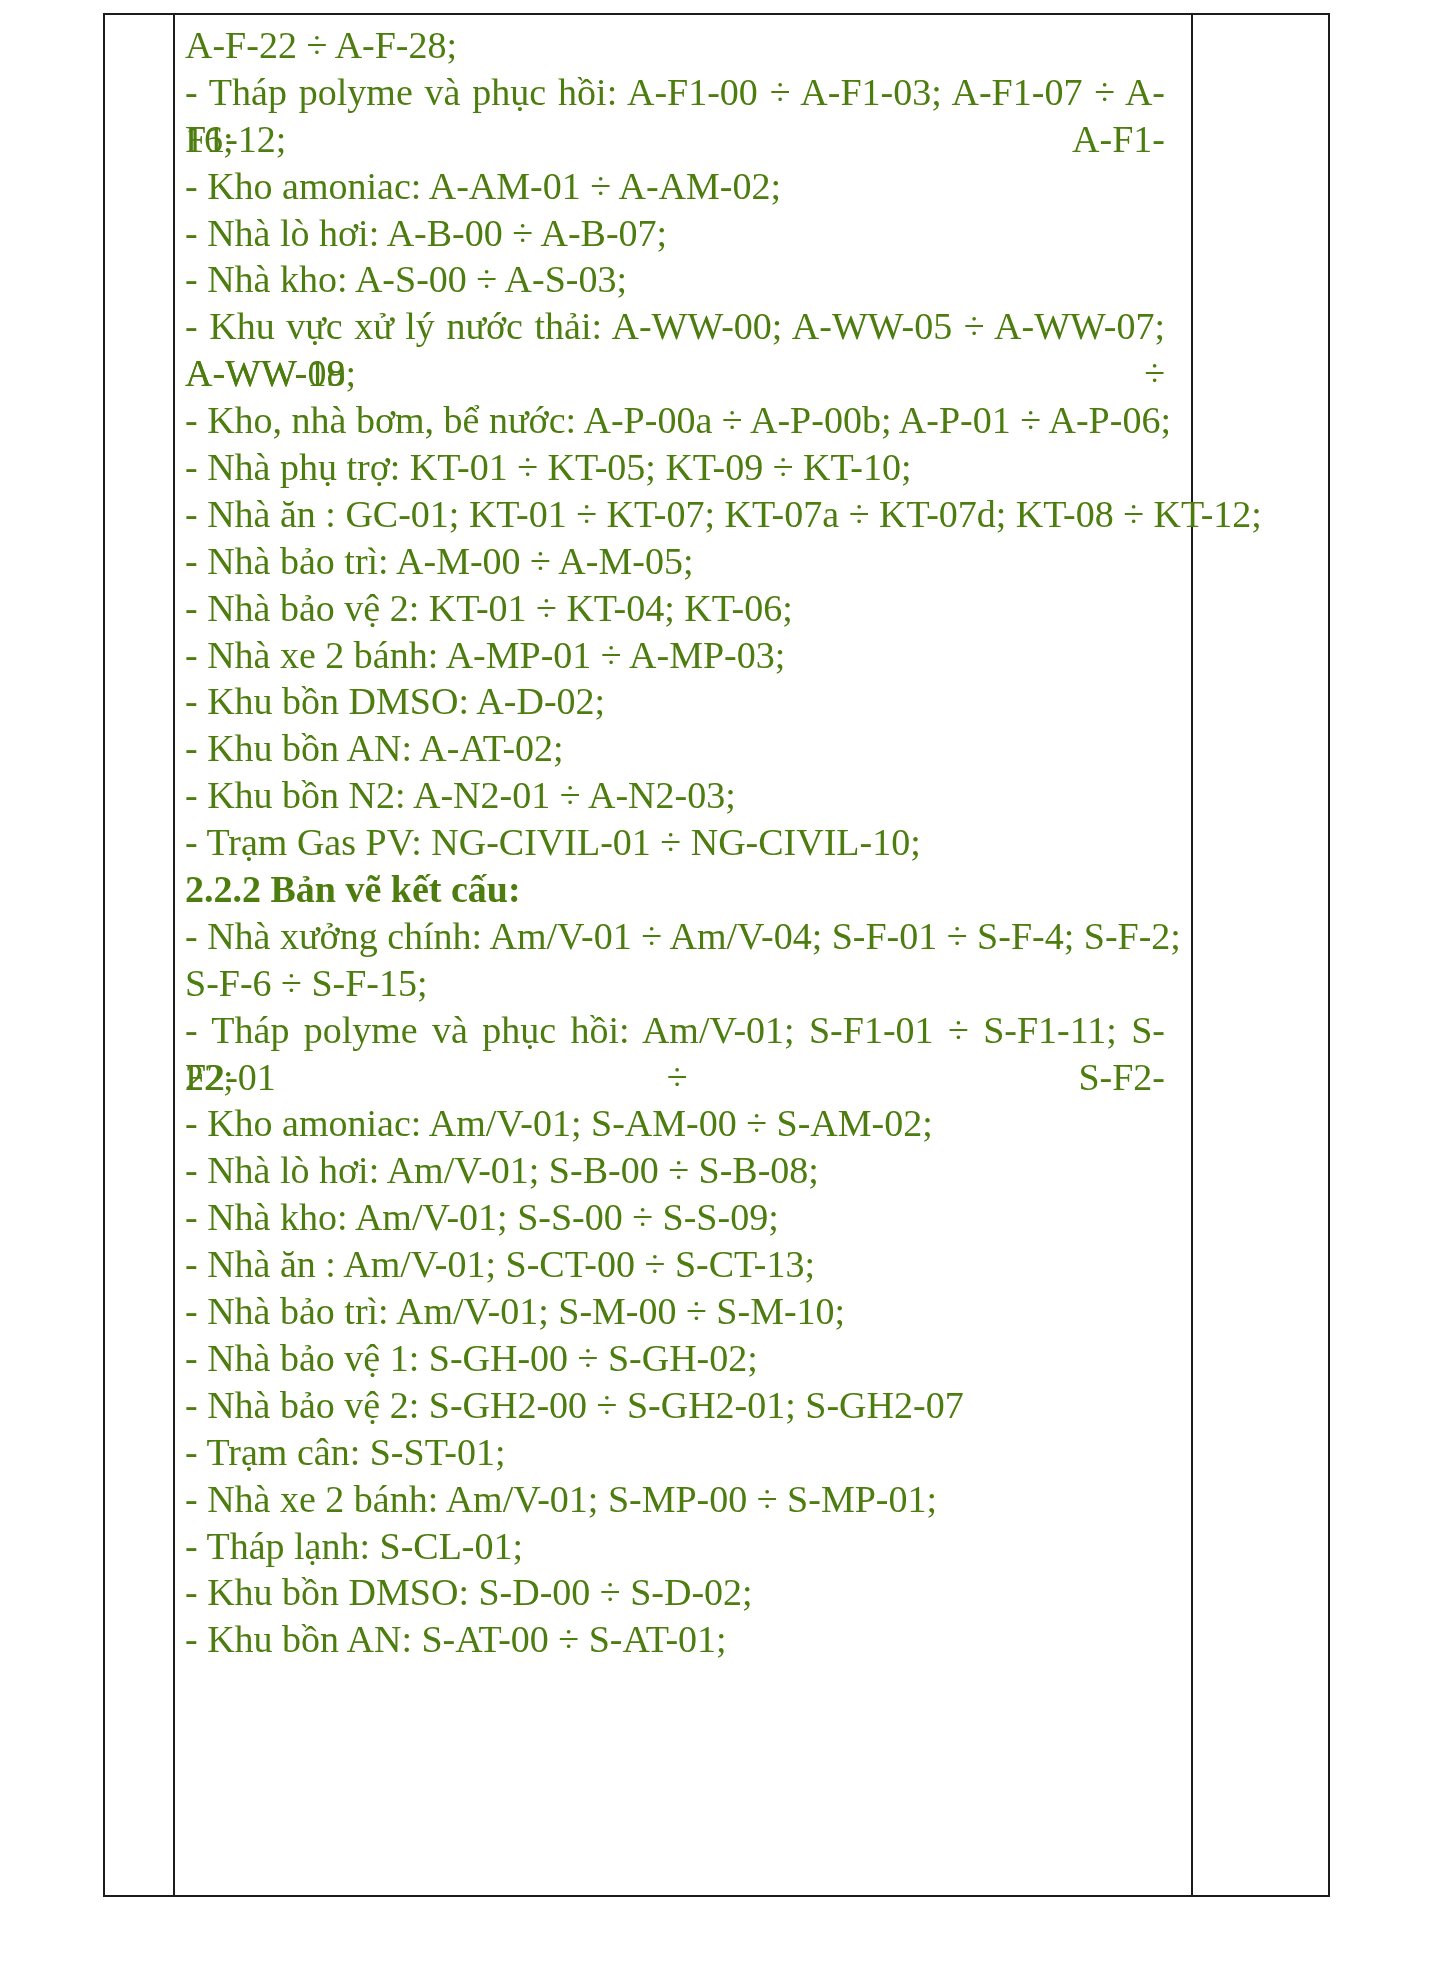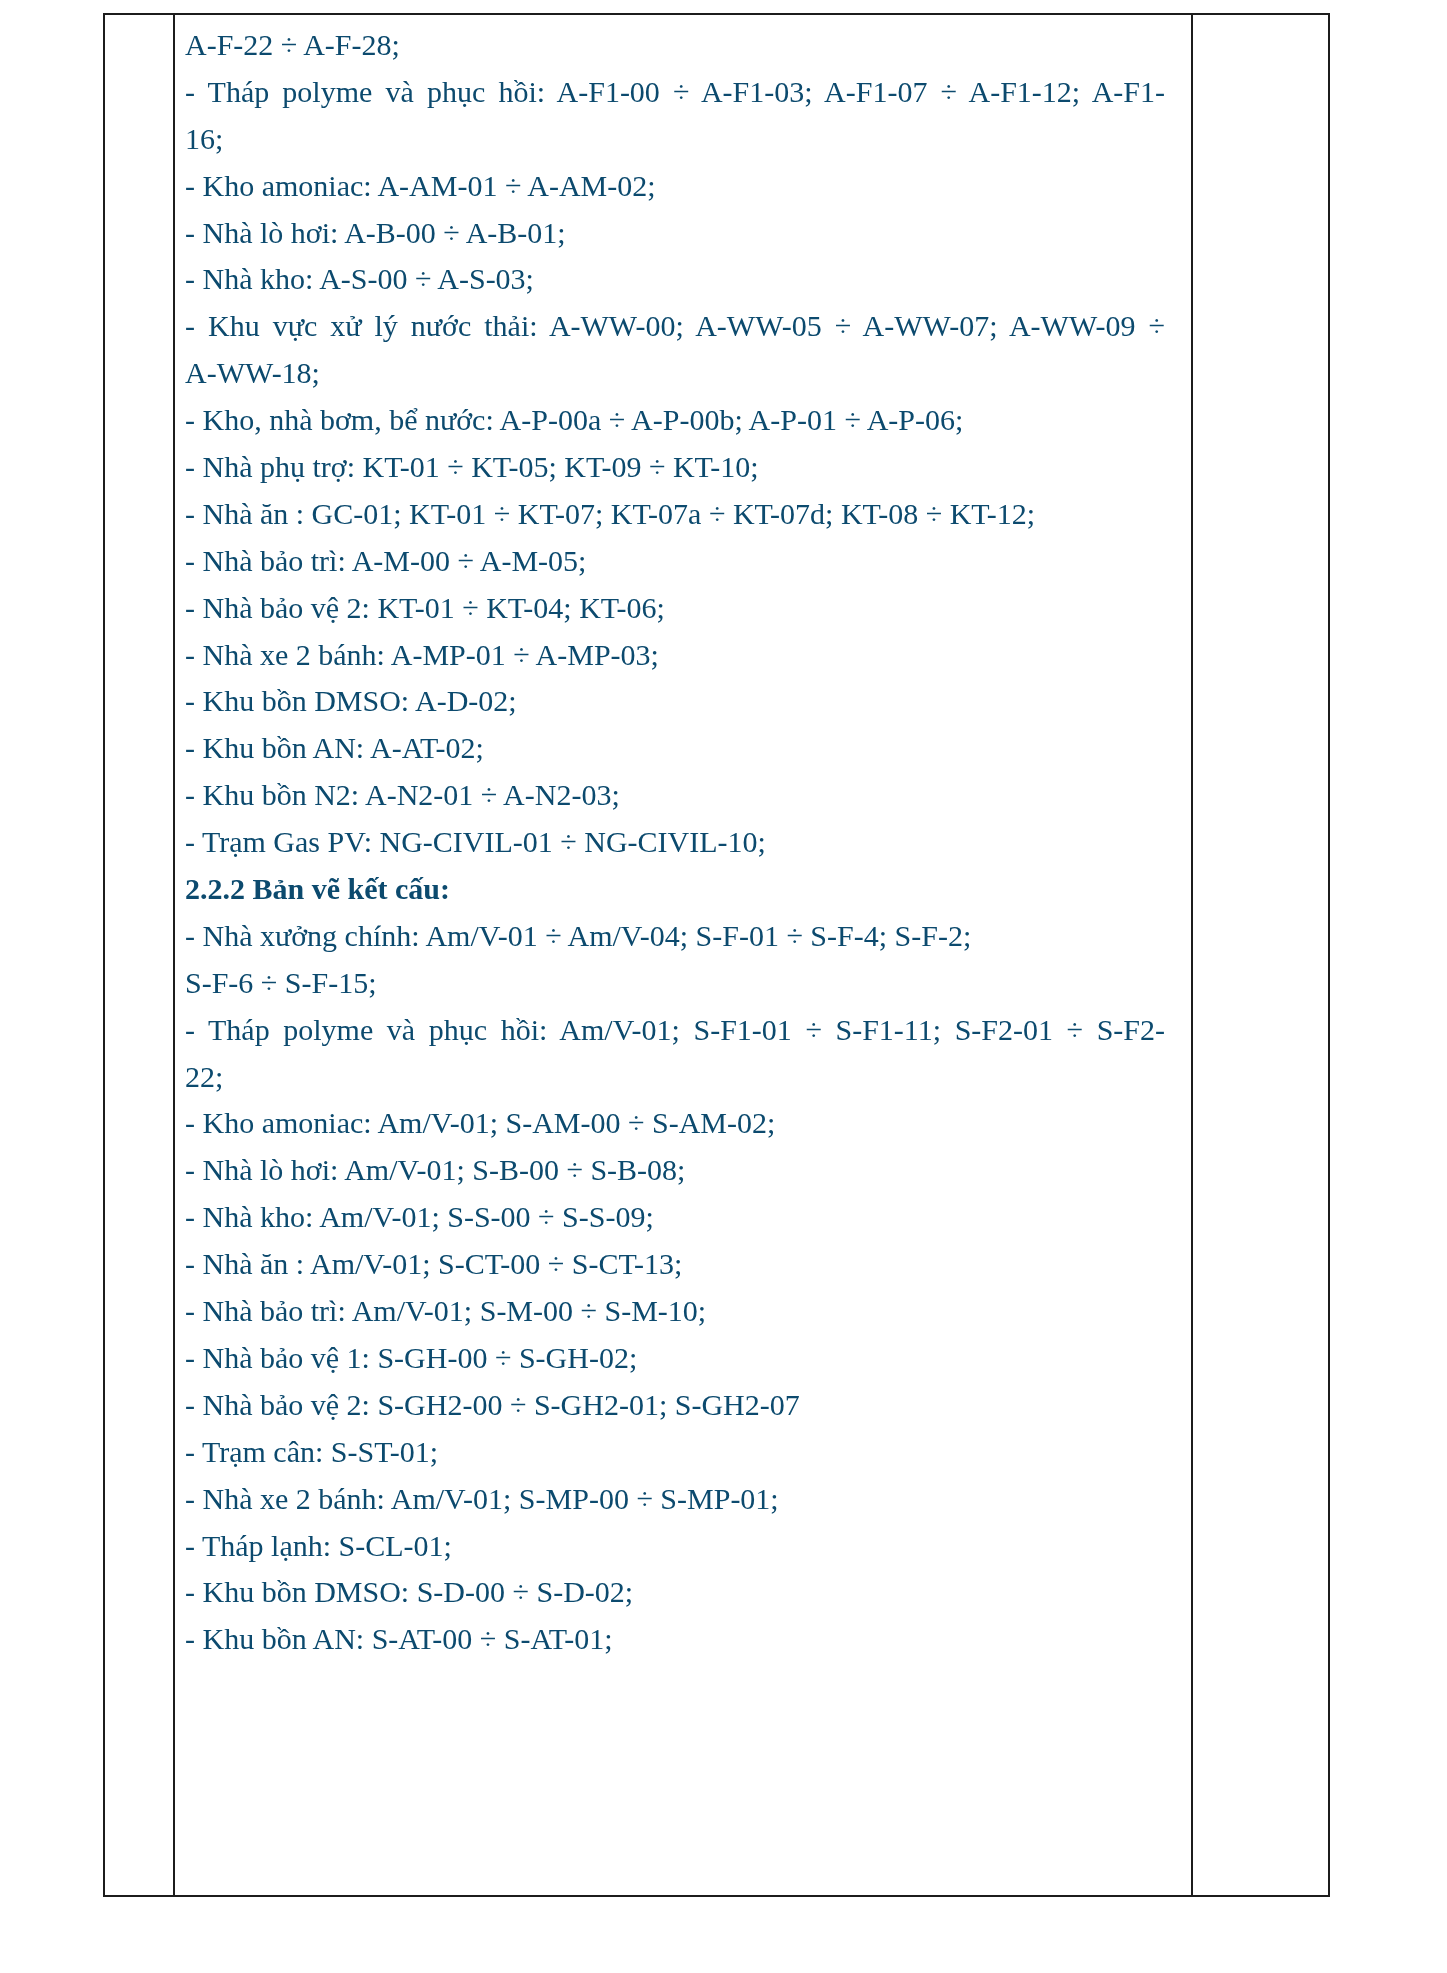--- a/index.html
+++ b/index.html
@@ -37,23 +37,23 @@
   .vline-right { left: 1086px; }
   .text-col {
     position: absolute;
     left: 80px;
     top: 7px;
     width: 980px;
   }
   .line {
     height: 46.9px;
     line-height: 46.9px;
-    font-size: 30px;
+    font-size: 38px;
     white-space: nowrap;
-    color: #0c4a6e;
+    color: #4d7c0f;
   }
   .line.justify {
     white-space: normal;
     text-align: justify;
     text-align-last: justify;
   }
   .line.bold {
     font-weight: bold;
   }
 </style>
@@ -62,21 +62,21 @@
 
 <div class="page">
   <div class="doc-table">
     <div class="vline vline-left"></div>
     <div class="vline vline-right"></div>
     <div class="text-col" id="lines-container">
         <div class="line">A-F-22 ÷ A-F-28;</div>
         <div class="line justify">- Tháp polyme và phục hồi: A-F1-00 ÷ A-F1-03; A-F1-07 ÷ A-F1-12; A-F1-</div>
         <div class="line">16;</div>
         <div class="line">- Kho amoniac: A-AM-01 ÷ A-AM-02;</div>
-        <div class="line">- Nhà lò hơi: A-B-00 ÷ A-B-01;</div>
+        <div class="line">- Nhà lò hơi: A-B-00 ÷ A-B-07;</div>
         <div class="line">- Nhà kho: A-S-00 ÷ A-S-03;</div>
         <div class="line justify">- Khu vực xử lý nước thải: A-WW-00; A-WW-05 ÷ A-WW-07; A-WW-09 ÷</div>
         <div class="line">A-WW-18;</div>
         <div class="line">- Kho, nhà bơm, bể nước: A-P-00a ÷ A-P-00b; A-P-01 ÷ A-P-06;</div>
         <div class="line">- Nhà phụ trợ: KT-01 ÷ KT-05; KT-09 ÷ KT-10;</div>
         <div class="line">- Nhà ăn : GC-01; KT-01 ÷ KT-07; KT-07a ÷ KT-07d; KT-08 ÷ KT-12;</div>
         <div class="line">- Nhà bảo trì: A-M-00 ÷ A-M-05;</div>
         <div class="line">- Nhà bảo vệ 2: KT-01 ÷ KT-04; KT-06;</div>
         <div class="line">- Nhà xe 2 bánh: A-MP-01 ÷ A-MP-03;</div>
         <div class="line">- Khu bồn DMSO: A-D-02;</div>

